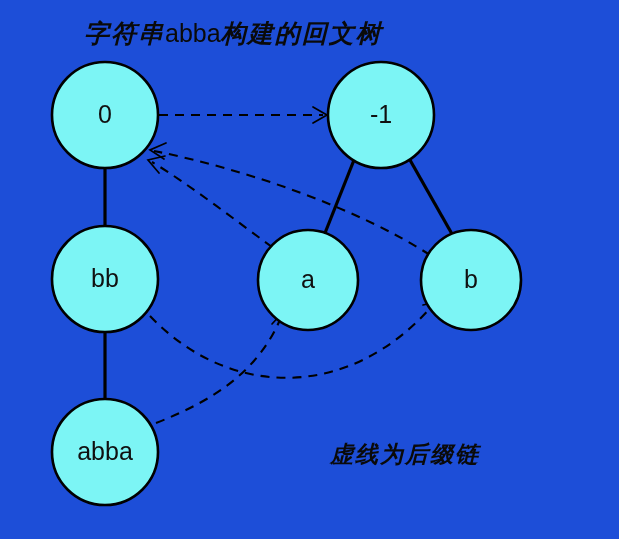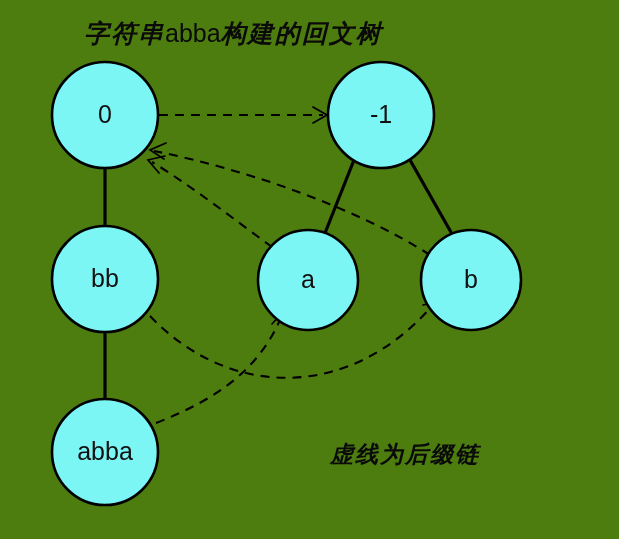--- a/index.html
+++ b/index.html
@@ -7,21 +7,21 @@
     padding: 0;
     background: #ffffff;
   }
   body {
     font-family: "Liberation Sans", sans-serif;
   }
   #canvas {
     position: relative;
     width: 619px;
     height: 539px;
-    background: #4d7c0f;
+    background: #1d4ed8;
     overflow: hidden;
   }
   #diagram-svg {
     position: absolute;
     left: 0;
     top: 0;
     width: 619px;
     height: 539px;
   }
   .node-circle {

